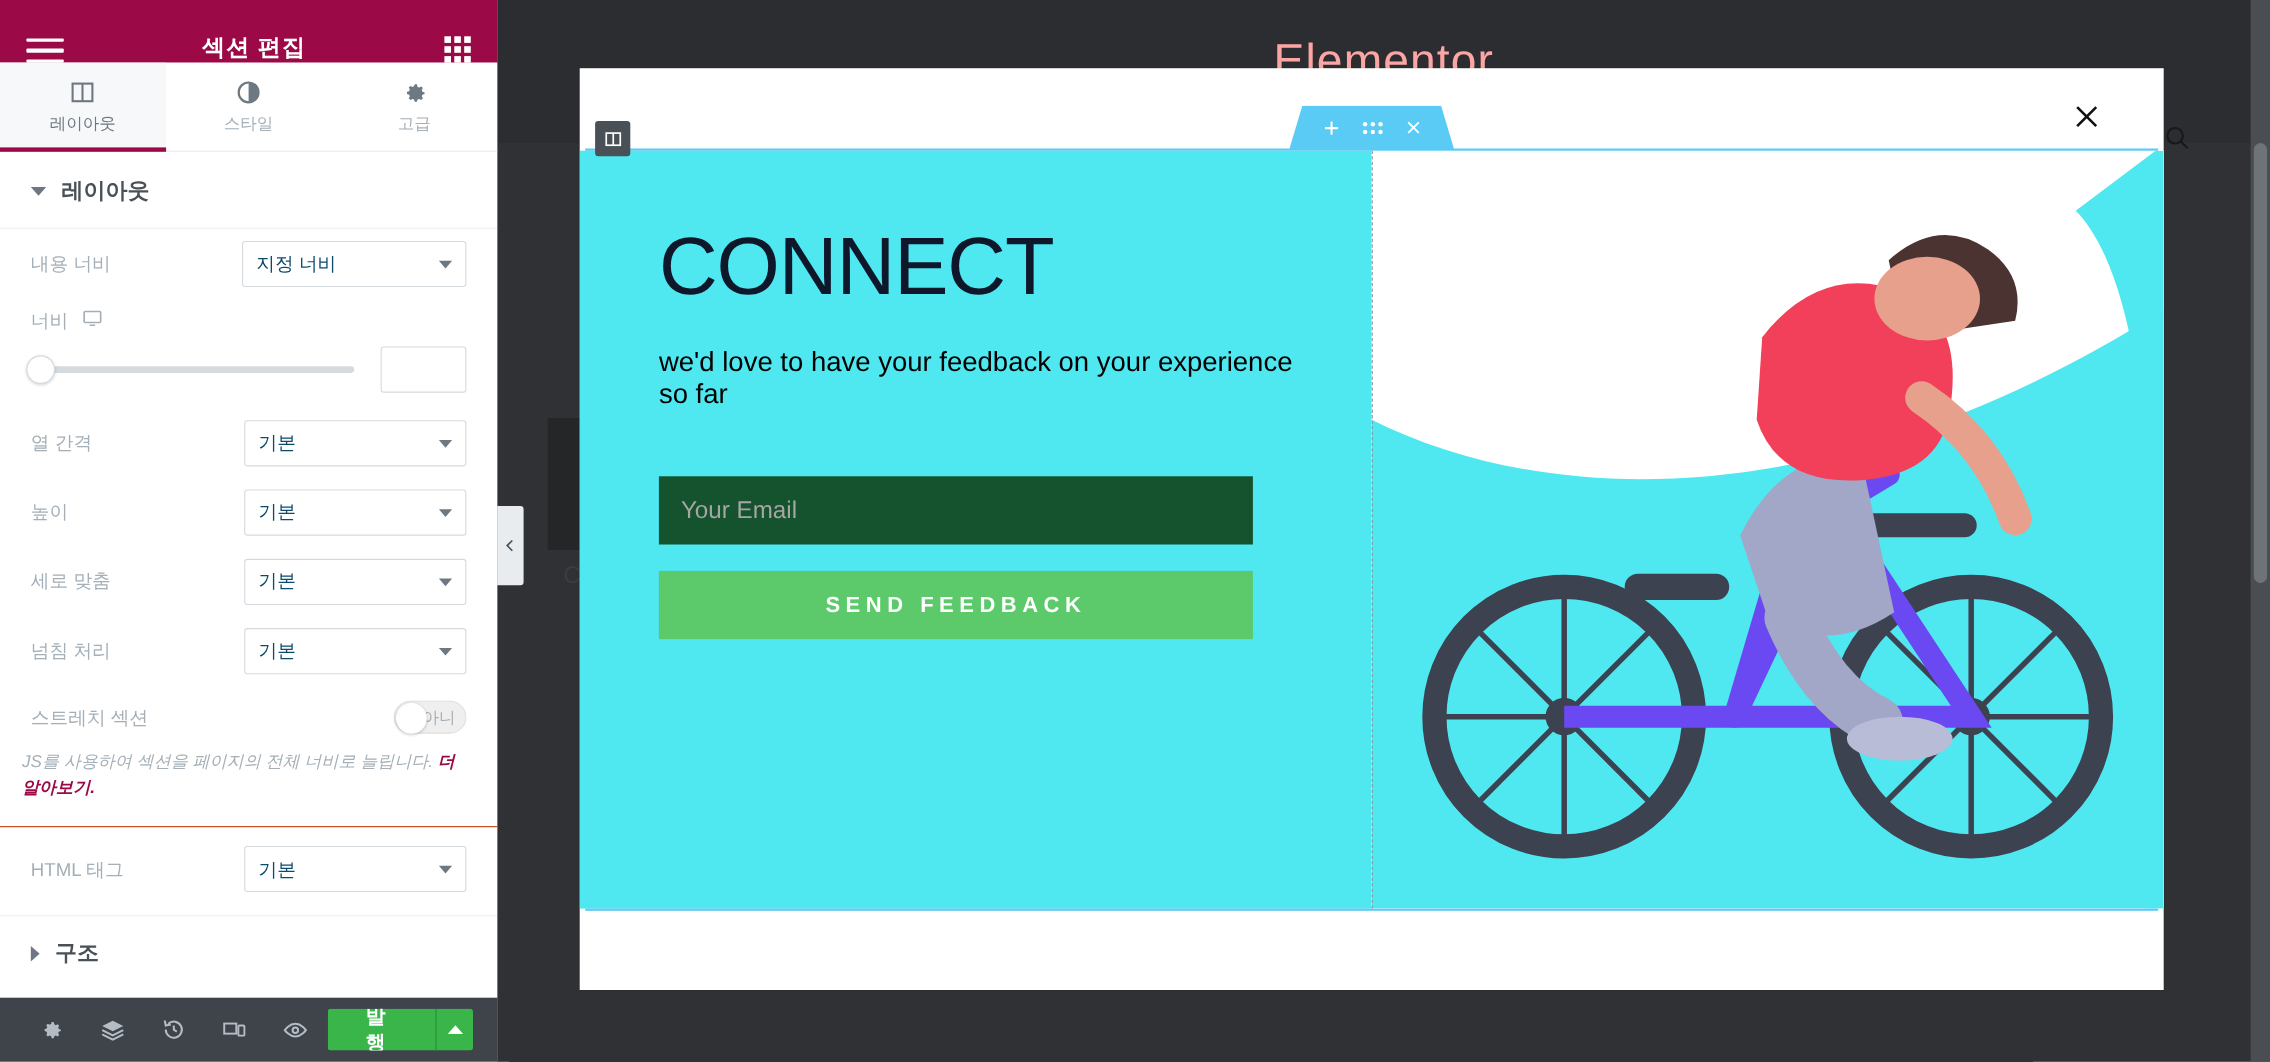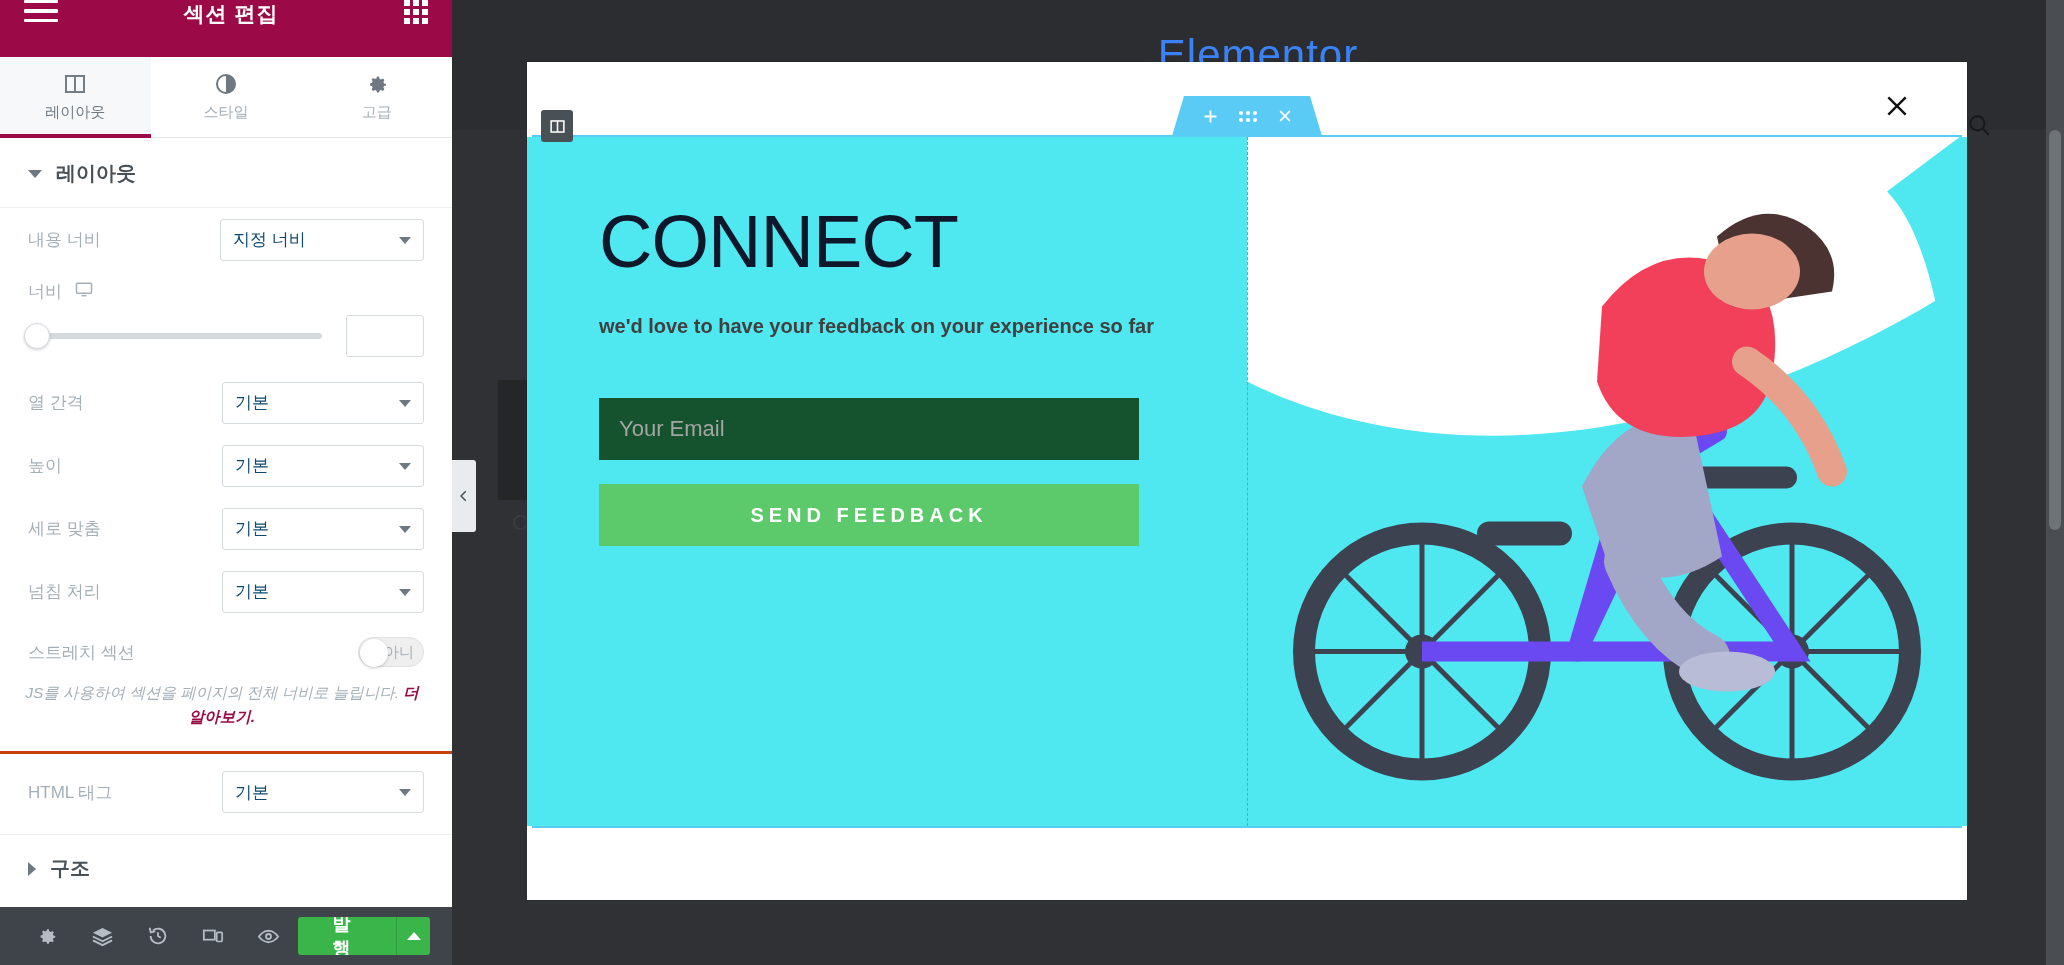--- a/index.html
+++ b/index.html
@@ -5,21 +5,21 @@
   * { box-sizing: border-box; margin:0; padding:0; }
   html,body{ width:2064px; height:965px; overflow:hidden; background:#2f3134;
     font-family:"Liberation Sans","DejaVu Sans",sans-serif; }
 
   #root{ position:relative; width:2064px; height:965px; }
 
   
   #panel{ position:absolute; left:0; top:0; width:452px; height:965px;
     background:#fff; display:flex; flex-direction:column; z-index:40; }
 
-  .panel-header{ height:57px; background:#9b0a46; display:flex; align-items:flex-start;
+  .panel-header{ height:57px; background:#9b0a46; display:flex; align-items:flex-end;
     justify-content:space-between; padding:0 24px; flex:0 0 57px; }
   .panel-title{ color:#fff; font-size:21px; font-weight:700; letter-spacing:1px; }
   .hamburger{ width:34px; height:22px; display:flex; flex-direction:column;
     justify-content:space-between; cursor:pointer; }
   .hamburger i{ display:block; height:3.4px; background:#fff; border-radius:1px; }
   .apps-grid{ display:grid; grid-template-columns:repeat(3,6px); grid-template-rows:repeat(3,6px);
     gap:3px; cursor:pointer; }
   .apps-grid i{ background:#fff; display:block; width:6px; height:6px; }
 
   .tabs{ display:flex; height:81px; background:#fff; border-bottom:1px solid #e6e9ec; flex:0 0 81px;}
@@ -60,21 +60,21 @@
   .num-box{ width:78px; height:42px; border:1px solid #d5dadf; border-radius:3px; background:#fff; }
 
   .toggle{ width:66px; height:30px; border-radius:16px; background:#efefef;
     border:1px solid #e0e0e0; position:relative; display:flex; align-items:center;
     justify-content:flex-end; padding-right:9px; cursor:pointer; }
   .toggle span{ font-size:15px; color:#a4afb7;margin-left:20px; }
   .toggle .dot{ position:absolute; left:1px; top:1px; width:28px;height:28px;
     border-radius:50%; background:#fff; box-shadow:0 1px 3px rgba(0,0,0,.22); }
 
   .help{ padding:0 28px 22px 20px; font-size:15.5px; line-height:1.55;
-    color:#a4afb7; font-style:italic; border-bottom:3px solid #c2410c;text-align:center; }
+    color:#a4afb7; font-style:italic; border-bottom:1px solid #c2410c; }
   .help a{ color:#9b0a46; font-weight:700; text-decoration:none; font-style:italic; }
 
   .divider{ height:1px; background:#eceff1; margin:4px 0 0; }
 
   .panel-footer{ height:58px; flex:0 0 58px; background:#3f444b; display:flex;
     align-items:center; padding:0 22px; gap:5px;justify-content:center; }
   .foot-ic{ width:55px; height:58px; display:flex; align-items:center; justify-content:center;
     color:#b5bcc4; cursor:pointer; }
   .publish{ margin-left:auto; display:flex; height:38px; border-radius:3px; overflow:hidden; }
   .publish .main{ background:#39b54a; color:#fff; font-size:18px; font-weight:700;
@@ -87,21 +87,21 @@
   
   #collapse{ position:absolute; left:452px; top:460px; width:24px; height:72px;
     background:#e8ecef; border-radius:0 3px 3px 0; display:flex; align-items:center;
     justify-content:center; cursor:pointer; z-index:45; }
 
   
   #canvas{ position:absolute; left:452px; top:0; right:0; bottom:0; background:#2f3134; }
   #site-header{ position:absolute; left:0; top:0; width:100%; height:130px;
     background:#2b2d30; display:flex; flex-direction:column; align-items:center;
     justify-content:center; }
-  #site-title{ font-size:42px; color:#3b82f6; font-weight:300; letter-spacing:1px; }
+  #site-title{ font-size:42px; color:#fca5a5; font-weight:300; letter-spacing:1px; }
   #site-tag{ font-size:15px; color:#17181a; margin-top:4px; }
   #search-ic{ position:absolute; right:72px; top:112px; color:#17181a; }
   #ghost-box{ position:absolute; left:46px; top:380px; width:90px; height:120px;
     background:#242628; }
   #ghost-text{ position:absolute; left:60px; top:510px; color:#3a3d40; font-size:22px; }
   #right-strip{ position:absolute; right:0; top:0; width:18px; height:100%; background:#4a4d51; }
   #right-strip .thumb{ position:absolute; left:3px; top:130px; width:12px; height:400px;
     background:#6e7378; border-radius:6px; }
 
   
@@ -129,21 +129,21 @@
     background:#495157; border-radius:3px; display:flex; align-items:center;
     justify-content:center; z-index:13; cursor:pointer; }
 
   #hero{ position:absolute; left:0; top:75px; width:50%; bottom:74px; background:#4fe7f0; }
   #art{ position:absolute; left:50%; top:75px; right:0; bottom:74px;
     background:#fff; overflow:hidden; }
 
   #hero-inner{ position:absolute; left:72px; top:68px; right:40px; }
   #hero h1{ font-size:74px; font-weight:400; color:#0f172a; line-height:1;
     letter-spacing:-1px; }
-  #hero .sub{ margin-top:36px; font-size:20px; color:#404040;font-weight:bold; }
+  #hero .sub{ margin-top:36px; font-size:25px; color:#000000; }
 
   #form{ margin-top:36px; width:540px; }
   #form .ta{ width:100%; height:138px; background:#fff; border:0; resize:none;
     padding:18px 20px; font-size:19px; color:#9b9b9b;
     font-family:"Liberation Sans",sans-serif; position:relative; }
   .ta-wrap{ position:relative; }
   .ta-grip{ position:absolute; right:5px; bottom:6px; color:#555; font-size:13px; }
   #form .inp{ width:100%; height:62px; background:#14532d; border:0; margin-top:24px;
     padding:0 20px; font-size:22px; color:#9b9b9b;
     font-family:"Liberation Sans",sans-serif; }

